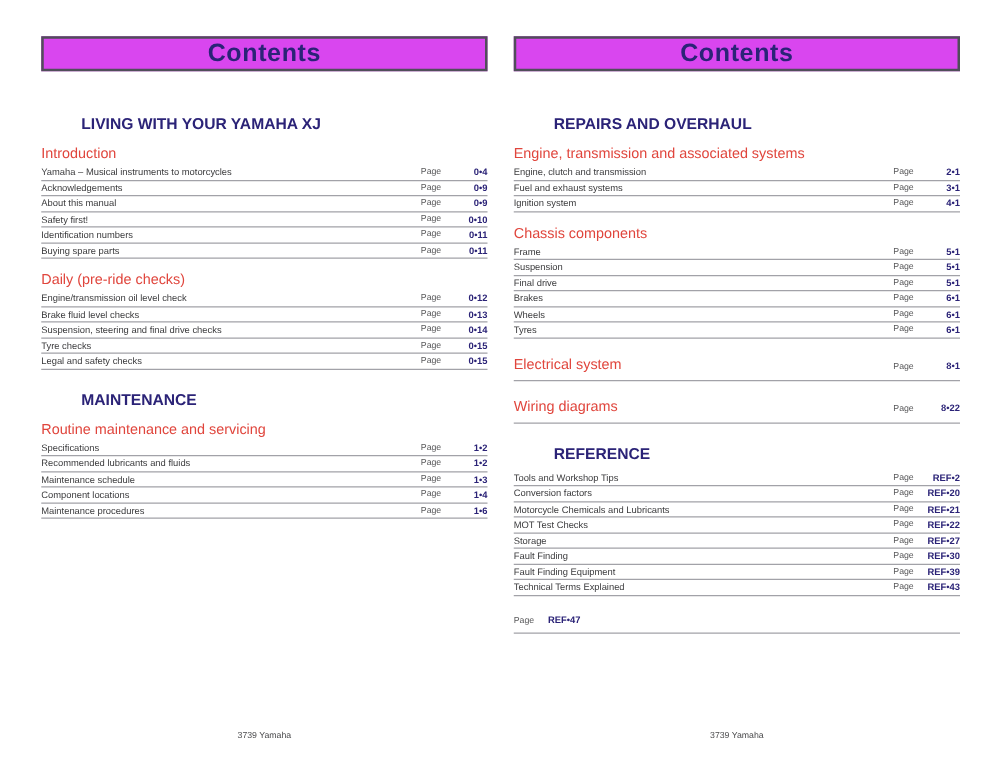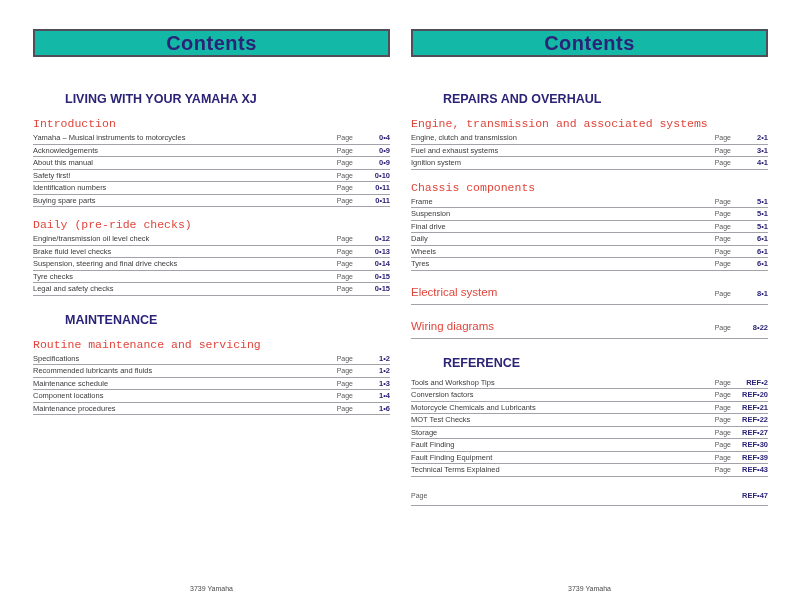--- a/index.html
+++ b/index.html
@@ -8,36 +8,36 @@
     font-family:"Liberation Sans","DejaVu Sans",sans-serif;
     overflow:hidden;
     -webkit-font-smoothing:antialiased;
   }
   .page{position:absolute;top:0;width:357px;height:606px;}
   .page.left{left:33px;}
   .page.right{left:411px;}
 
   .contents-box{
     margin-top:29px;height:24px;
-    background:#14b8a6;border:2px solid #504e5a;
+    background:#d946ef;border:2px solid #504e5a;
     display:flex;align-items:center;justify-content:center;
   }
   .contents-title{
     color:#2b2377;font-weight:bold;font-size:20px;letter-spacing:.5px;
   }
 
   .sections{width:100%;}
   .part-title{
     color:#2b2377;font-weight:bold;font-size:12.5px;
     margin:17px 0 0 0;line-height:14px;padding-left:32px;
   }
   .sections > .part-title:first-child{margin-top:35px;}
   .group-title{
     color:#e0453c;font-size:11.5px;font-weight:normal;
-    margin:11px 0 2px 0;line-height:13px;font-family:Liberation Mono, monospace;
+    margin:11px 0 2px 0;line-height:13px;
   }
   .rows{margin:0;}
   .rows.standalone{margin-top:7px;}
   .row{
     display:flex;align-items:flex-end;
     border-bottom:1px solid #a2a2a8;
     padding:2px 0 1px 0;
   }
   .row-label{
     flex:1;font-size:7.5px;color:#3b3b3d;line-height:8.5px;
@@ -46,21 +46,21 @@
   .page-word{
     font-size:7px;color:#58585a;margin-right:7px;line-height:8.5px;
   }
   .page-num{
     font-size:7.5px;color:#2b2377;font-weight:bold;
     min-width:30px;text-align:right;line-height:8.5px;white-space:nowrap;
   }
   .link-row{
     display:flex;align-items:baseline;
     border-bottom:1px solid #a2a2a8;
-    margin-top:13px;padding:2px 0 5px 0;justify-content:space-between;
+    margin-top:13px;padding:2px 0 5px 0;
   }
   .link-title{
     flex:1;color:#e0453c;font-size:11.5px;line-height:13px;
   }
   .footer-note{
     position:absolute;top:585px;left:0;width:100%;
     text-align:center;font-size:7px;color:#4a4a4c;
   }
 </style>
 </head>
@@ -201,21 +201,21 @@
           <span class="row-label">Suspension</span>
           <span class="page-word">Page</span>
           <span class="page-num">5•1</span>
         </div>
         <div class="row">
           <span class="row-label">Final drive</span>
           <span class="page-word">Page</span>
           <span class="page-num">5•1</span>
         </div>
         <div class="row">
-          <span class="row-label">Daily</span>
+          <span class="row-label">Brakes</span>
           <span class="page-word">Page</span>
           <span class="page-num">6•1</span>
         </div>
         <div class="row">
           <span class="row-label">Wheels</span>
           <span class="page-word">Page</span>
           <span class="page-num">6•1</span>
         </div>
         <div class="row">
           <span class="row-label">Tyres</span>

